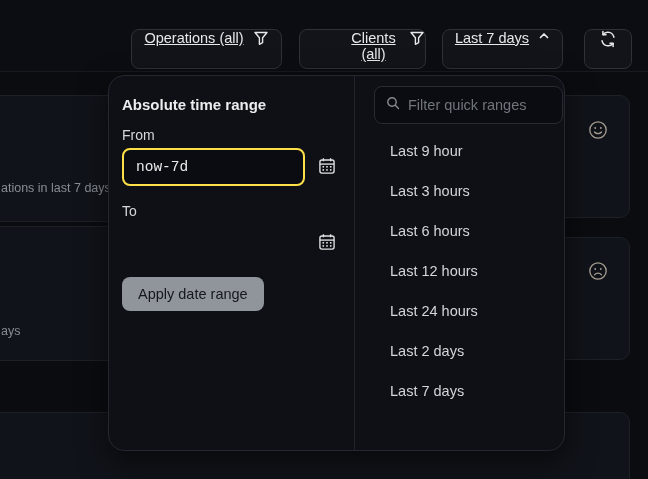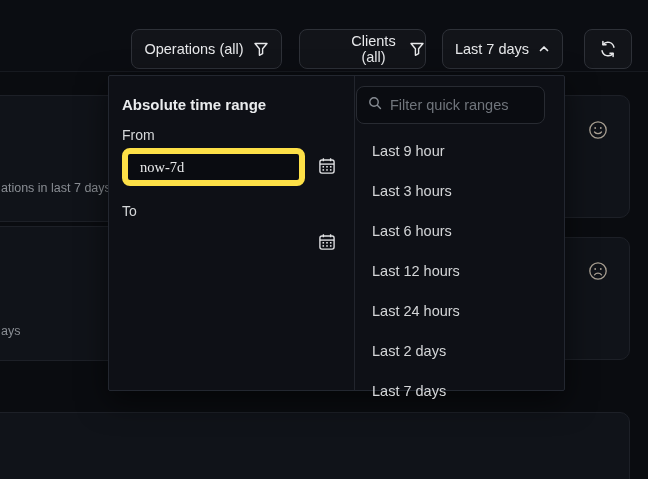--- a/index.html
+++ b/index.html
@@ -10,75 +10,75 @@
     font-family:"Liberation Sans", sans-serif;
     -webkit-font-smoothing:antialiased;
   }
   
   .header {
     position:absolute; left:0; top:0; width:648px; height:72px;
     background:#0b0d12; border-bottom:1px solid #171a20; z-index:3;
   }
   .tbtn {
     position:absolute; top:29px; height:40px;
-    display:flex; align-items:center; justify-content:center; gap:9px;
+    display:flex; justify-content:center; gap:9px;
     background:#121419; border:1px solid #2e3138; border-radius:8px;
-    color:#e7e8ea; font-size:14.5px; cursor:pointer;
+    color:#e7e8ea; font-size:14.5px; cursor:pointer;text-decoration:underline;
   }
   .tbtn svg { display:block; }
   
   .bgcard {
     position:absolute; background:#101319; border:1px solid #1d2027;
     border-radius:10px; z-index:1;
   }
   .bgtext {
     position:absolute; z-index:1; color:#898d93; font-size:12.5px; white-space:nowrap;
   }
   .face {
     position:absolute; z-index:1; color:#a89f92;
   }
   
   .panel {
-    position:absolute; left:108px; top:75px; width:457px; height:316px;
-    background:#0e1016; border:1px solid #232730; border-radius:2px;
+    position:absolute; left:108px; top:75px; width:457px; height:376px;
+    background:#0e1016; border:1px solid #232730; border-radius:16px;
     box-shadow:0 10px 30px rgba(0,0,0,.55); z-index:10;
   }
   .panel-divider {
     position:absolute; left:245px; top:0; bottom:0; width:1px; background:#22252d;
   }
   .abs-title {
     position:absolute; left:13px; top:20px;
     color:#eaecee; font-size:15px; font-weight:700;
   }
   .field-label { position:absolute; left:13px; color:#d5d7d9; font-size:14px; }
   .lbl-from { top:51px; }
   .lbl-to { top:127px; }
   .txt-input {
     position:absolute; left:13px; width:183px; height:38px;
-    background:#0a0c11; border:6px solid #fde047; border-radius:8px;
+    background:#0a0c11; border:2px solid #fde047; border-radius:8px;
     color:#e9eaeb; font-size:14.5px; padding:0 12px;
-    font-family:Liberation Serif, serif; outline:none;
+    font-family:Liberation Mono, monospace; outline:none;
   }
   .inp-from { top:72px; }
   .inp-to { top:148px; }
   .cal-btn {
     position:absolute; left:206px; width:24px; height:24px;
     display:flex; align-items:center; justify-content:center;
     color:#e2e3e5; cursor:pointer; background:none; border:none;
   }
   .cal-1 { top:79px; }
   .cal-2 { top:155px; }
   .apply-btn {
     position:absolute; left:13px; top:201px; height:34px;
     background:#90959b; color:#15171b; border:none; border-radius:8px;
     font-size:14.5px; font-weight:500; padding:0 16px; cursor:pointer;
     font-family:"Liberation Sans", sans-serif;
   }
   
-  .right-pane { position:absolute; left:236px; top:0; width:211px; height:100%; }
+  .right-pane { position:absolute; left:254px; top:0; width:211px; height:100%; }
   .search-box {
     position:absolute; left:11px; top:10px; width:189px; height:38px;
     background:#0a0c11; border:1px solid #282b32; border-radius:8px;
     display:flex; align-items:center; gap:8px; padding:0 11px;
   }
   .search-box svg { flex:0 0 auto; color:#878c93; }
   .search-input {
     flex:1 1 auto; min-width:0; background:transparent; border:none; outline:none;
     color:#e9eaeb; font-size:14.5px; font-family:"Liberation Sans", sans-serif;
   }
@@ -194,20 +194,21 @@
               <rect x="7.3" y="8" width="1.4" height="1.4"></rect>
               <rect x="10.6" y="8" width="1.4" height="1.4"></rect>
             <rect x="4" y="10.8" width="1.4" height="1.4"></rect>
               <rect x="7.3" y="10.8" width="1.4" height="1.4"></rect>
               <rect x="10.6" y="10.8" width="1.4" height="1.4"></rect>
           </g>
         </svg>
       </span>
     </button>
 
+    <button class="apply-btn">Apply date range</button>
 
     <div class="right-pane">
       <div class="search-box">
         <span>
           <svg width="14" height="14" viewBox="0 0 14 14" fill="none" stroke="currentColor" stroke-width="1.4" stroke-linecap="round">
             <circle cx="6" cy="6" r="4.2"></circle>
             <path d="M9.3 9.3l3.2 3.2"></path>
           </svg>
         </span>
         <input class="search-input" type="text" placeholder="Filter quick ranges" style="">

